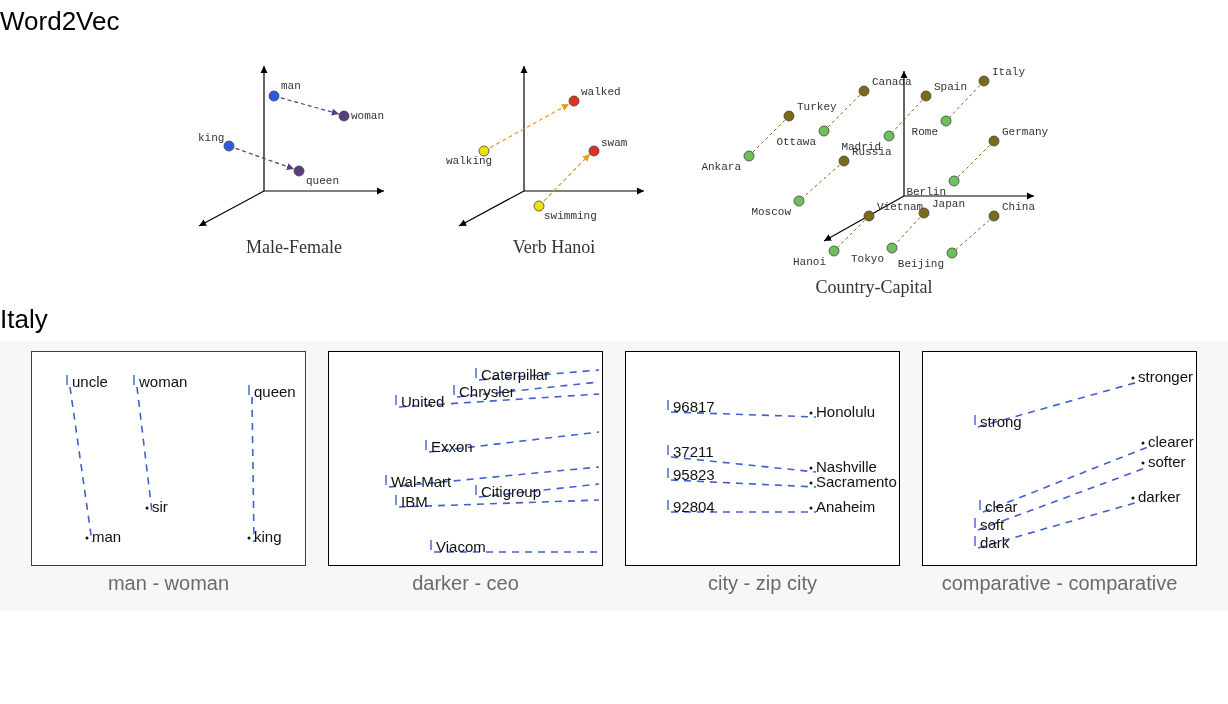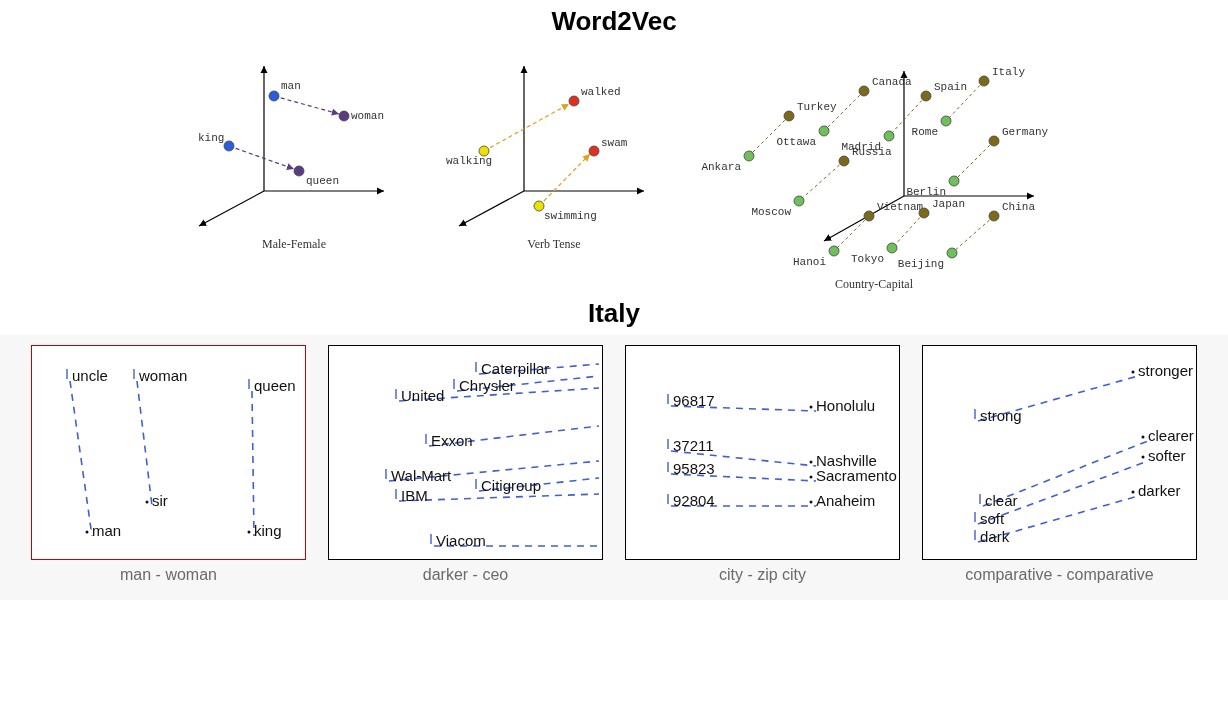--- a/index.html
+++ b/index.html
@@ -4,40 +4,40 @@
 <style>
   * { box-sizing: border-box; }
   body {
     margin: 0;
     padding: 0;
     font-family: "Segoe UI", Arial, sans-serif;
     background: #fff;
     width: 1228px;
   }
   .section-title {
-    text-align: center;
+    text-align: left;
     font-size: 26px;
-    font-weight: 700;
+    font-weight: 400;
     color: #000;
     margin: 6px 0 0 0;
   }
   .w2v-row {
     display: flex;
     justify-content: center;
     gap: 20px;
     margin-top: 4px;
   }
   .w2v-cell {
     display: flex;
     flex-direction: column;
     align-items: center;
   }
   .w2v-caption {
     font-family: Georgia, "Times New Roman", serif;
-    font-size: 12px;
+    font-size: 18px;
     color: #333;
     margin-top: 6px;
   }
   .glove-wrap {
     background: #f7f7f7;
     padding: 10px 20px 16px 20px;
     margin-top: 6px;
   }
   .glove-row {
     display: flex;
@@ -49,21 +49,21 @@
     display: flex;
     flex-direction: column;
     align-items: center;
   }
   .glove-box {
     border: 1px solid #000;
     background: #fff;
   }
   .glove-box.highlight { border: 1px solid #c00; }
   .glove-caption {
-    font-size: 16px;
+    font-size: 20px;
     color: #6b6b6b;
     margin-top: 6px;
   }
   .mono { font-family: "Consolas","Menlo","Courier New",monospace; }
   .lbl { font-size: 11px; fill: #333; }
   .lblg { font-size: 15px; fill: #111; }
   .pt { stroke: #444; stroke-width: 0.8; }
 </style>
 </head>
 <body>
@@ -119,21 +119,21 @@
       <line x1="105" y1="165" x2="156" y2="113" stroke="#e0a020" stroke-width="1.2" stroke-dasharray="4 3" marker-end="url(#ah1o)"></line>
       <circle class="pt" cx="50" cy="110" r="5" fill="#eee000"></circle>
       <text class="lbl mono" x="12" y="123">walking</text>
       <circle class="pt" cx="140" cy="60" r="5" fill="#e03020"></circle>
       <text class="lbl mono" x="147" y="54">walked</text>
       <circle class="pt" cx="105" cy="165" r="5" fill="#eee000"></circle>
       <text class="lbl mono" x="110" y="178">swimming</text>
       <circle class="pt" cx="160" cy="110" r="5" fill="#e03020"></circle>
       <text class="lbl mono" x="167" y="105">swam</text>
     </svg>
-    <div class="w2v-caption">Verb Tense</div>
+    <div class="w2v-caption">Verb Hanoi</div>
   </div>
 
   <div class="w2v-cell">
     <svg width="360" height="230" id="w2v-cc">
       <defs>
         <marker id="ah2" markerWidth="8" markerHeight="8" refX="6" refY="3" orient="auto">
           <path d="M0,0 L6,3 L0,6 Z" fill="#000"></path>
         </marker>
         <marker id="ah2b" markerWidth="7" markerHeight="7" refX="5" refY="2.5" orient="auto">
           <path d="M0,0 L5,2.5 L0,5 Z" fill="#7a6a1a"></path>

